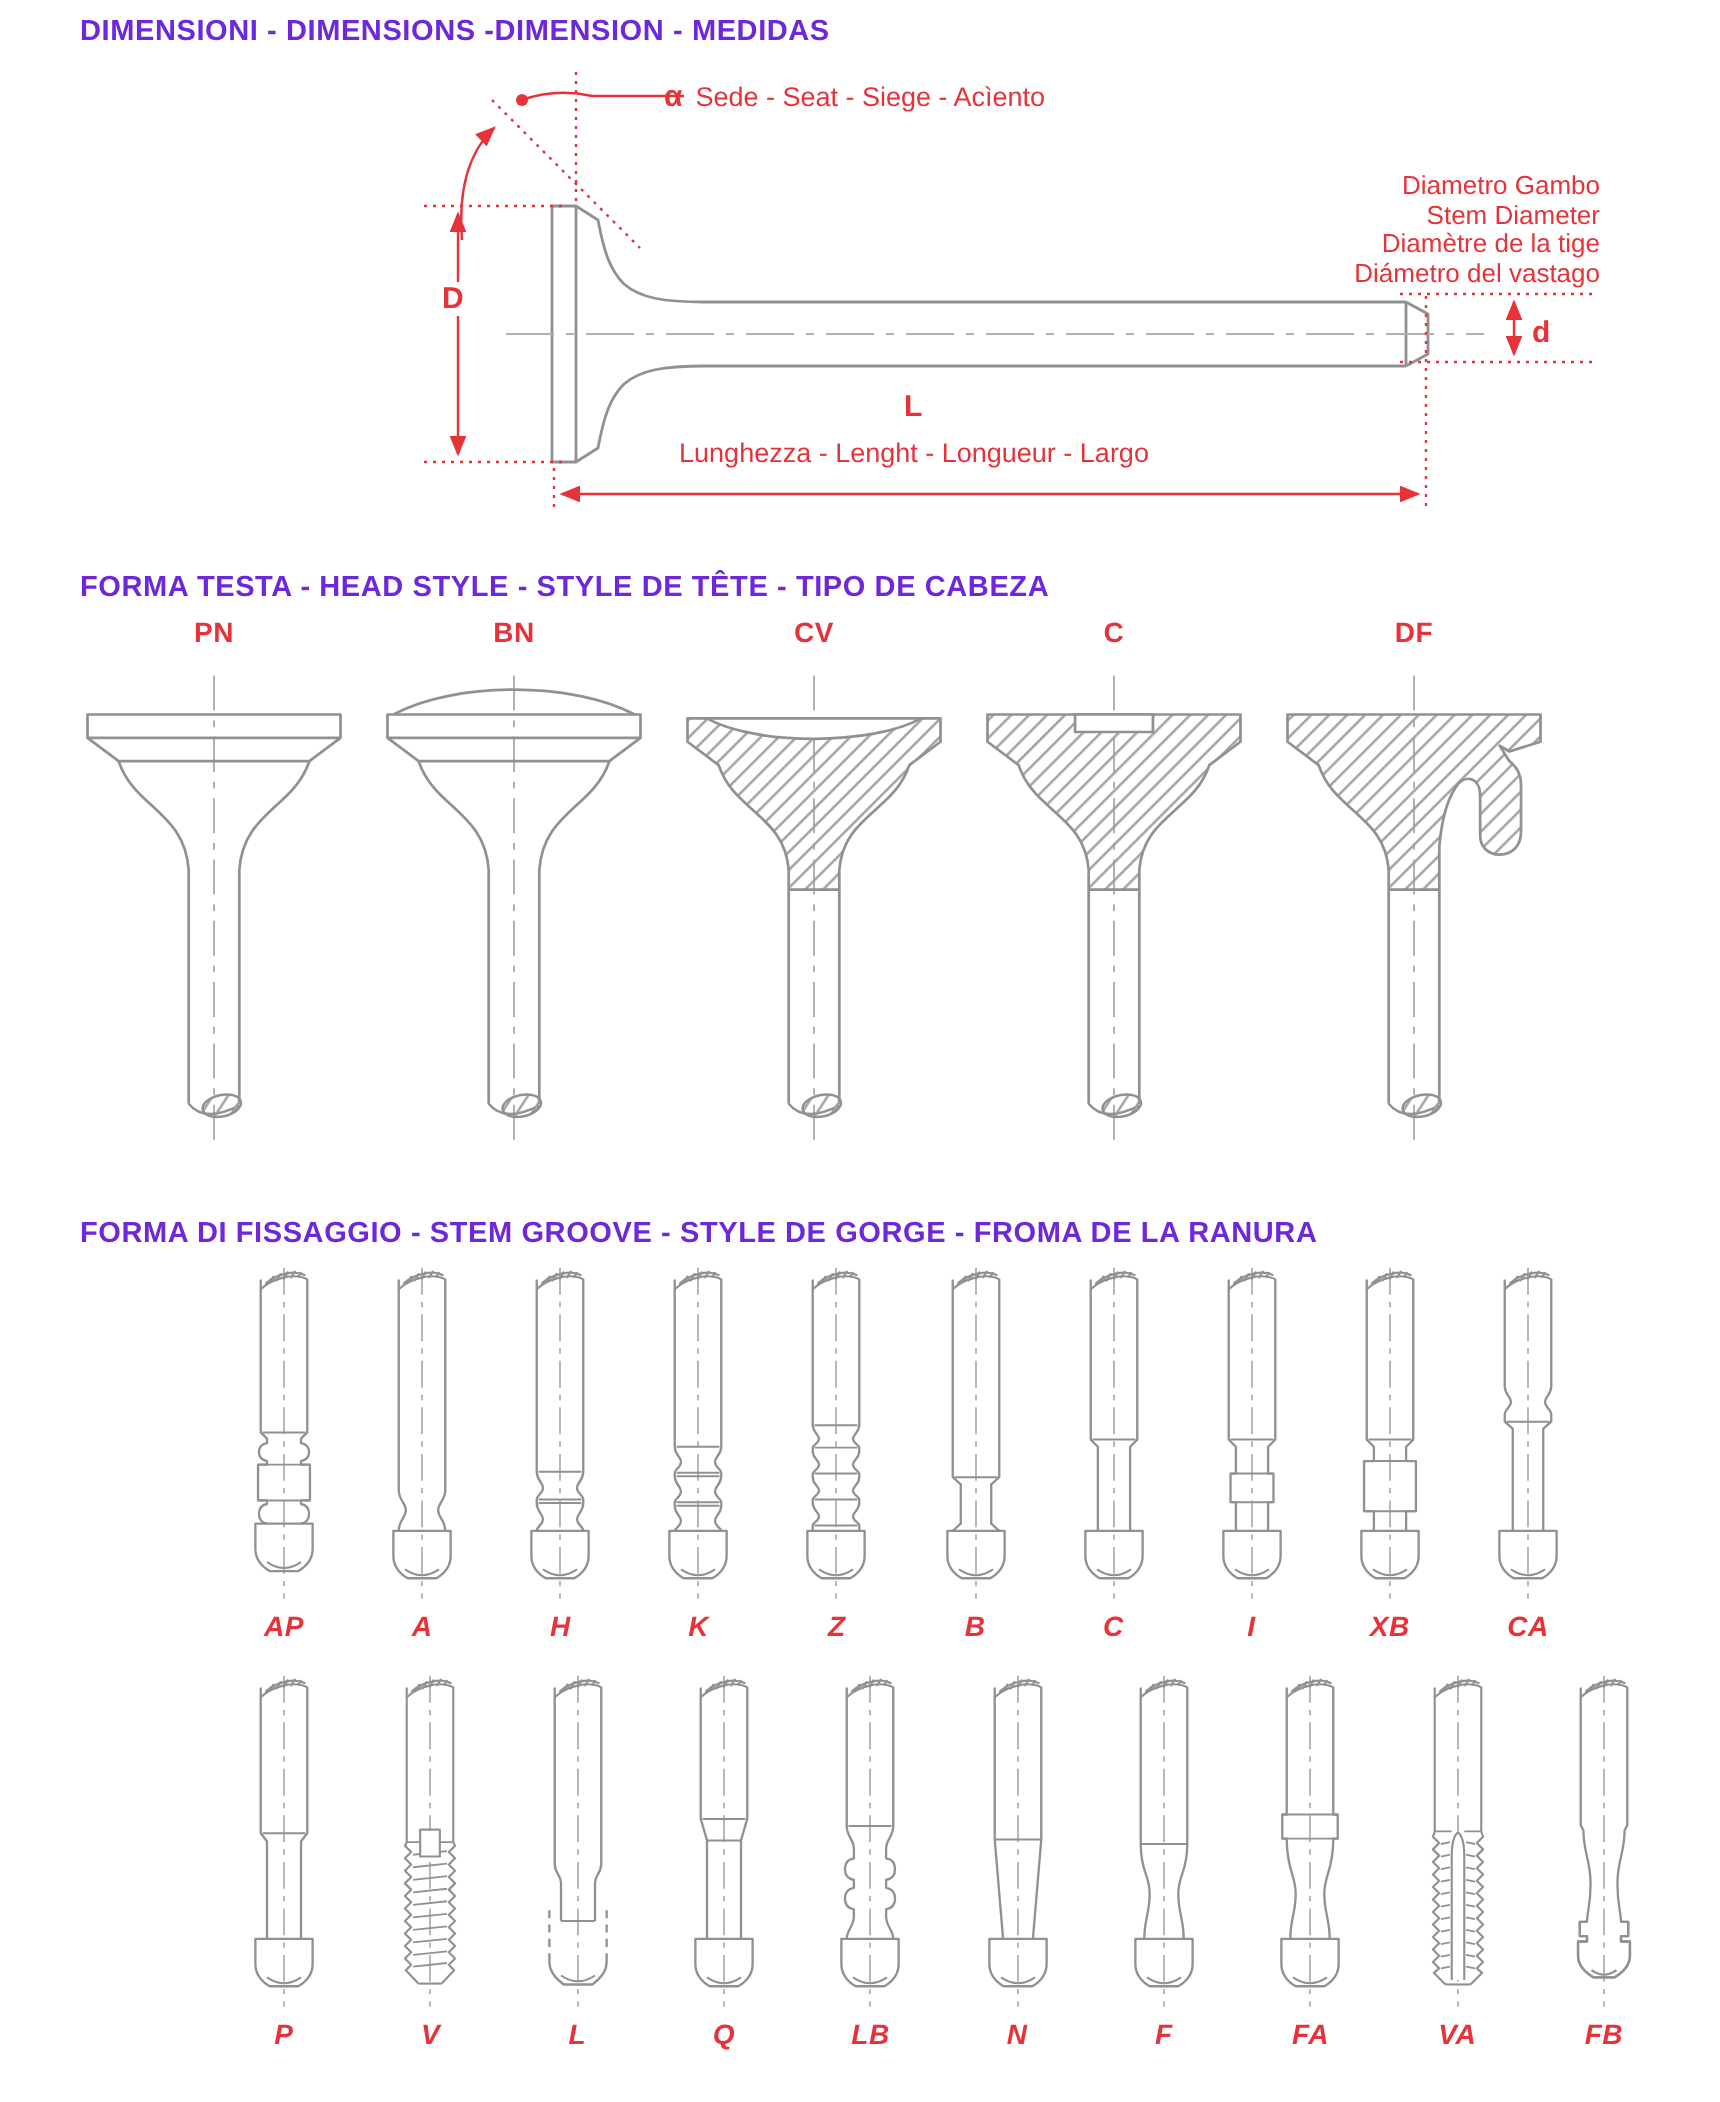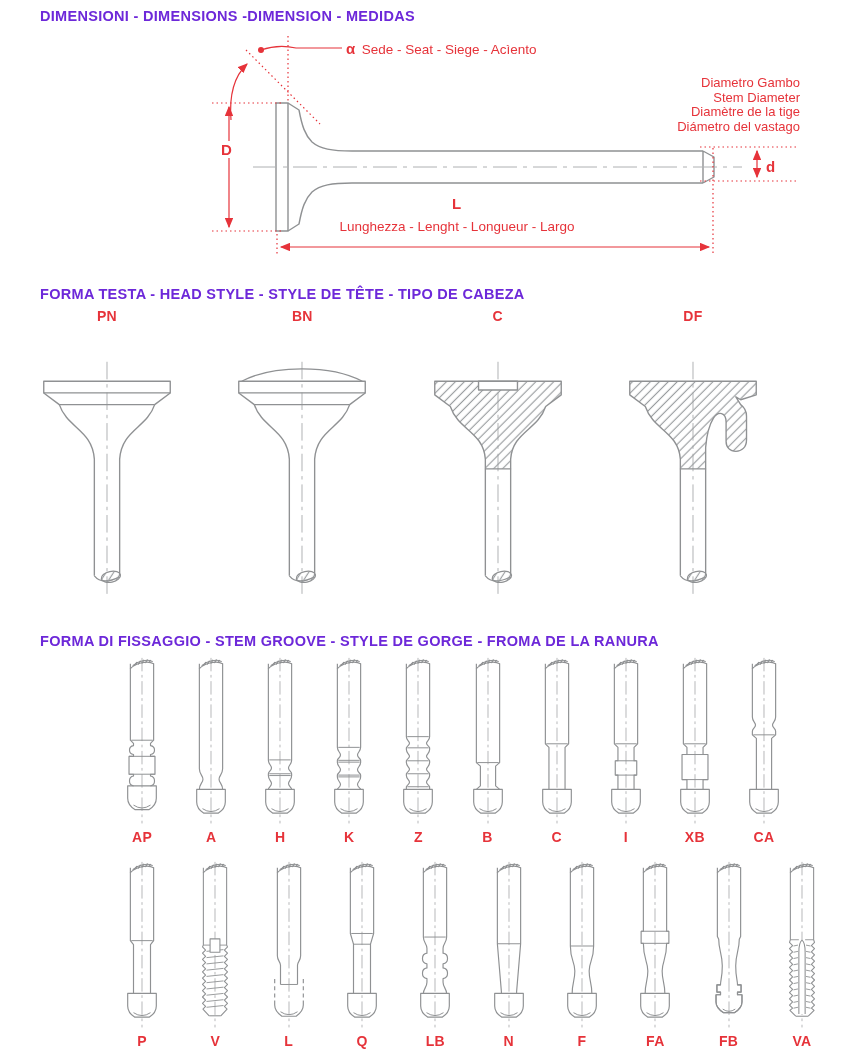--- a/index.html
+++ b/index.html
@@ -10,30 +10,30 @@
   #sec1 .sec-title{position:absolute;left:40px;top:8px;}
   #dim-svg{position:absolute;left:0;top:0;}
   .redtxt{color:#e6333a;font-size:13px;line-height:15px;}
   .dimletter{color:#e6333a;font-weight:700;font-size:15px;background:#fff;padding:0 2px;}
   .abs{position:absolute;}
   .ralign{text-align:right;}
   .calign{text-align:center;}
   #sec2{position:relative;width:780px;}
   #sec2 .sec-title{display:block;padding:14px 0 0 40px;height:22px;}
   .headrow{display:flex;justify-content:space-between;margin:0 12px 0 32px;}
-  .headcol{width:150px;display:flex;flex-direction:column;align-items:center;gap:24px;}
+  .headcol{width:150px;display:flex;flex-direction:column;align-items:center;}
   .figlabel{color:#e6333a;font-weight:700;font-size:14px;letter-spacing:.3px;height:22px;}
   .headcol svg{width:150px;height:253px;}
   #sec3{position:relative;width:860px;}
   #sec3 .sec-title{display:block;padding:26px 0 0 40px;height:22px;}
   .grow1{display:flex;justify-content:space-between;margin:2px 66px 0 112px;}
   .grow2{display:flex;justify-content:space-between;margin:12px 28px 0 112px;}
   .gcol{width:60px;display:flex;flex-direction:column;align-items:center;}
   .gcol svg{width:60px;height:170px;}
-  .gcol .figlabel{height:20px;margin-top:2px;}
+  .gcol .figlabel{height:20px;margin-top:2px;font-style:italic;}
 </style>
 </head>
 <body>
 
 <svg width="0" height="0" style="position:absolute" aria-hidden="true">
 <defs>
   <pattern id="hz" width="6.5" height="6.5" patternUnits="userSpaceOnUse" patternTransform="rotate(-45)">
     <line x1="0" y1="3.2" x2="6.5" y2="3.2" stroke="#9a9da0" stroke-width="1.2"></line>
   </pattern>
   <marker id="arr" orient="auto-start-reverse" markerWidth="9" markerHeight="7" refX="7.5" refY="3.5">
@@ -289,28 +289,28 @@
       <path d="M261,50 Q278,44 296,48 H342"></path>
       <path d="M700,147 H798 M700,181 H798" stroke-dasharray="1.5 3"></path>
       <line x1="757" y1="151" x2="757" y2="177" marker-start="url(#arr)" marker-end="url(#arr)"></line>
       <path d="M277,234 V254 M713,148 V254" stroke-dasharray="1.5 3"></path>
       <line x1="281" y1="247" x2="709" y2="247" marker-start="url(#arr)" marker-end="url(#arr)"></line>
     </g>
   </svg>
 
   <div class="sec-title">DIMENSIONI - DIMENSIONS -DIMENSION - MEDIDAS</div>
 
-  <div class="abs" style="left:344px;top:40px;">
+  <div class="abs" style="left:330px;top:40px;">
     <span class="dimletter" style="background:none;">α</span>
     <span class="redtxt" style="font-size:13.5px;">Sede - Seat - Siege - Acìento</span>
   </div>
 
   <span class="dimletter abs" style="left:219px;top:141px;">D</span>
 
-  <div class="abs ralign" style="left:520px;top:76px;width:280px;">
+  <div class="abs ralign" style="left:520px;top:86px;width:280px;">
     <div class="redtxt" style="line-height:14.5px;">Diametro Gambo</div>
     <div class="redtxt" style="line-height:14.5px;">Stem Diameter</div>
     <div class="redtxt" style="line-height:14.5px;">Diamètre de la tige</div>
     <div class="redtxt" style="line-height:14.5px;">Diámetro del vastago</div>
   </div>
   <span class="dimletter abs" style="left:764px;top:158px;background:none;">d</span>
 
   <span class="dimletter abs" style="left:450px;top:195px;background:none;">L</span>
   <div class="abs calign redtxt" style="left:257px;top:219px;width:400px;font-size:13.5px;">Lunghezza - Lenght - Longueur - Largo</div>
 </div>
@@ -324,20 +324,26 @@
           <use href="#head-pn"></use>
         </svg>
     </div>
     <div class="headcol">
       <div class="figlabel">BN</div>
       <svg viewBox="0 0 150 260">
           <use href="#head-bn"></use>
         </svg>
     </div>
     <div class="headcol">
+      <div class="figlabel">CV</div>
+      <svg viewBox="0 0 150 260">
+          <use href="#head-cv"></use>
+        </svg>
+    </div>
+    <div class="headcol">
       <div class="figlabel">C</div>
       <svg viewBox="0 0 150 260">
           <use href="#head-c"></use>
         </svg>
     </div>
     <div class="headcol">
       <div class="figlabel">DF</div>
       <svg viewBox="0 0 150 260">
           <use href="#head-df"></use>
         </svg>
@@ -455,24 +461,24 @@
       <div class="figlabel">F</div>
     </div>
     <div class="gcol">
       <svg viewBox="0 0 60 190">
           <use href="#g-fa"></use>
         </svg>
       <div class="figlabel">FA</div>
     </div>
     <div class="gcol">
       <svg viewBox="0 0 60 190">
+          <use href="#g-va"></use>
+        </svg>
+      <div class="figlabel">VA</div>
+    </div>
+    <div class="gcol">
+      <svg viewBox="0 0 60 190">
           <use href="#g-fb"></use>
         </svg>
       <div class="figlabel">FB</div>
-    </div>
-    <div class="gcol">
-      <svg viewBox="0 0 60 190">
-          <use href="#g-va"></use>
-        </svg>
-      <div class="figlabel">VA</div>
     </div>
   </div>
 </div>
 
 </body></html>

